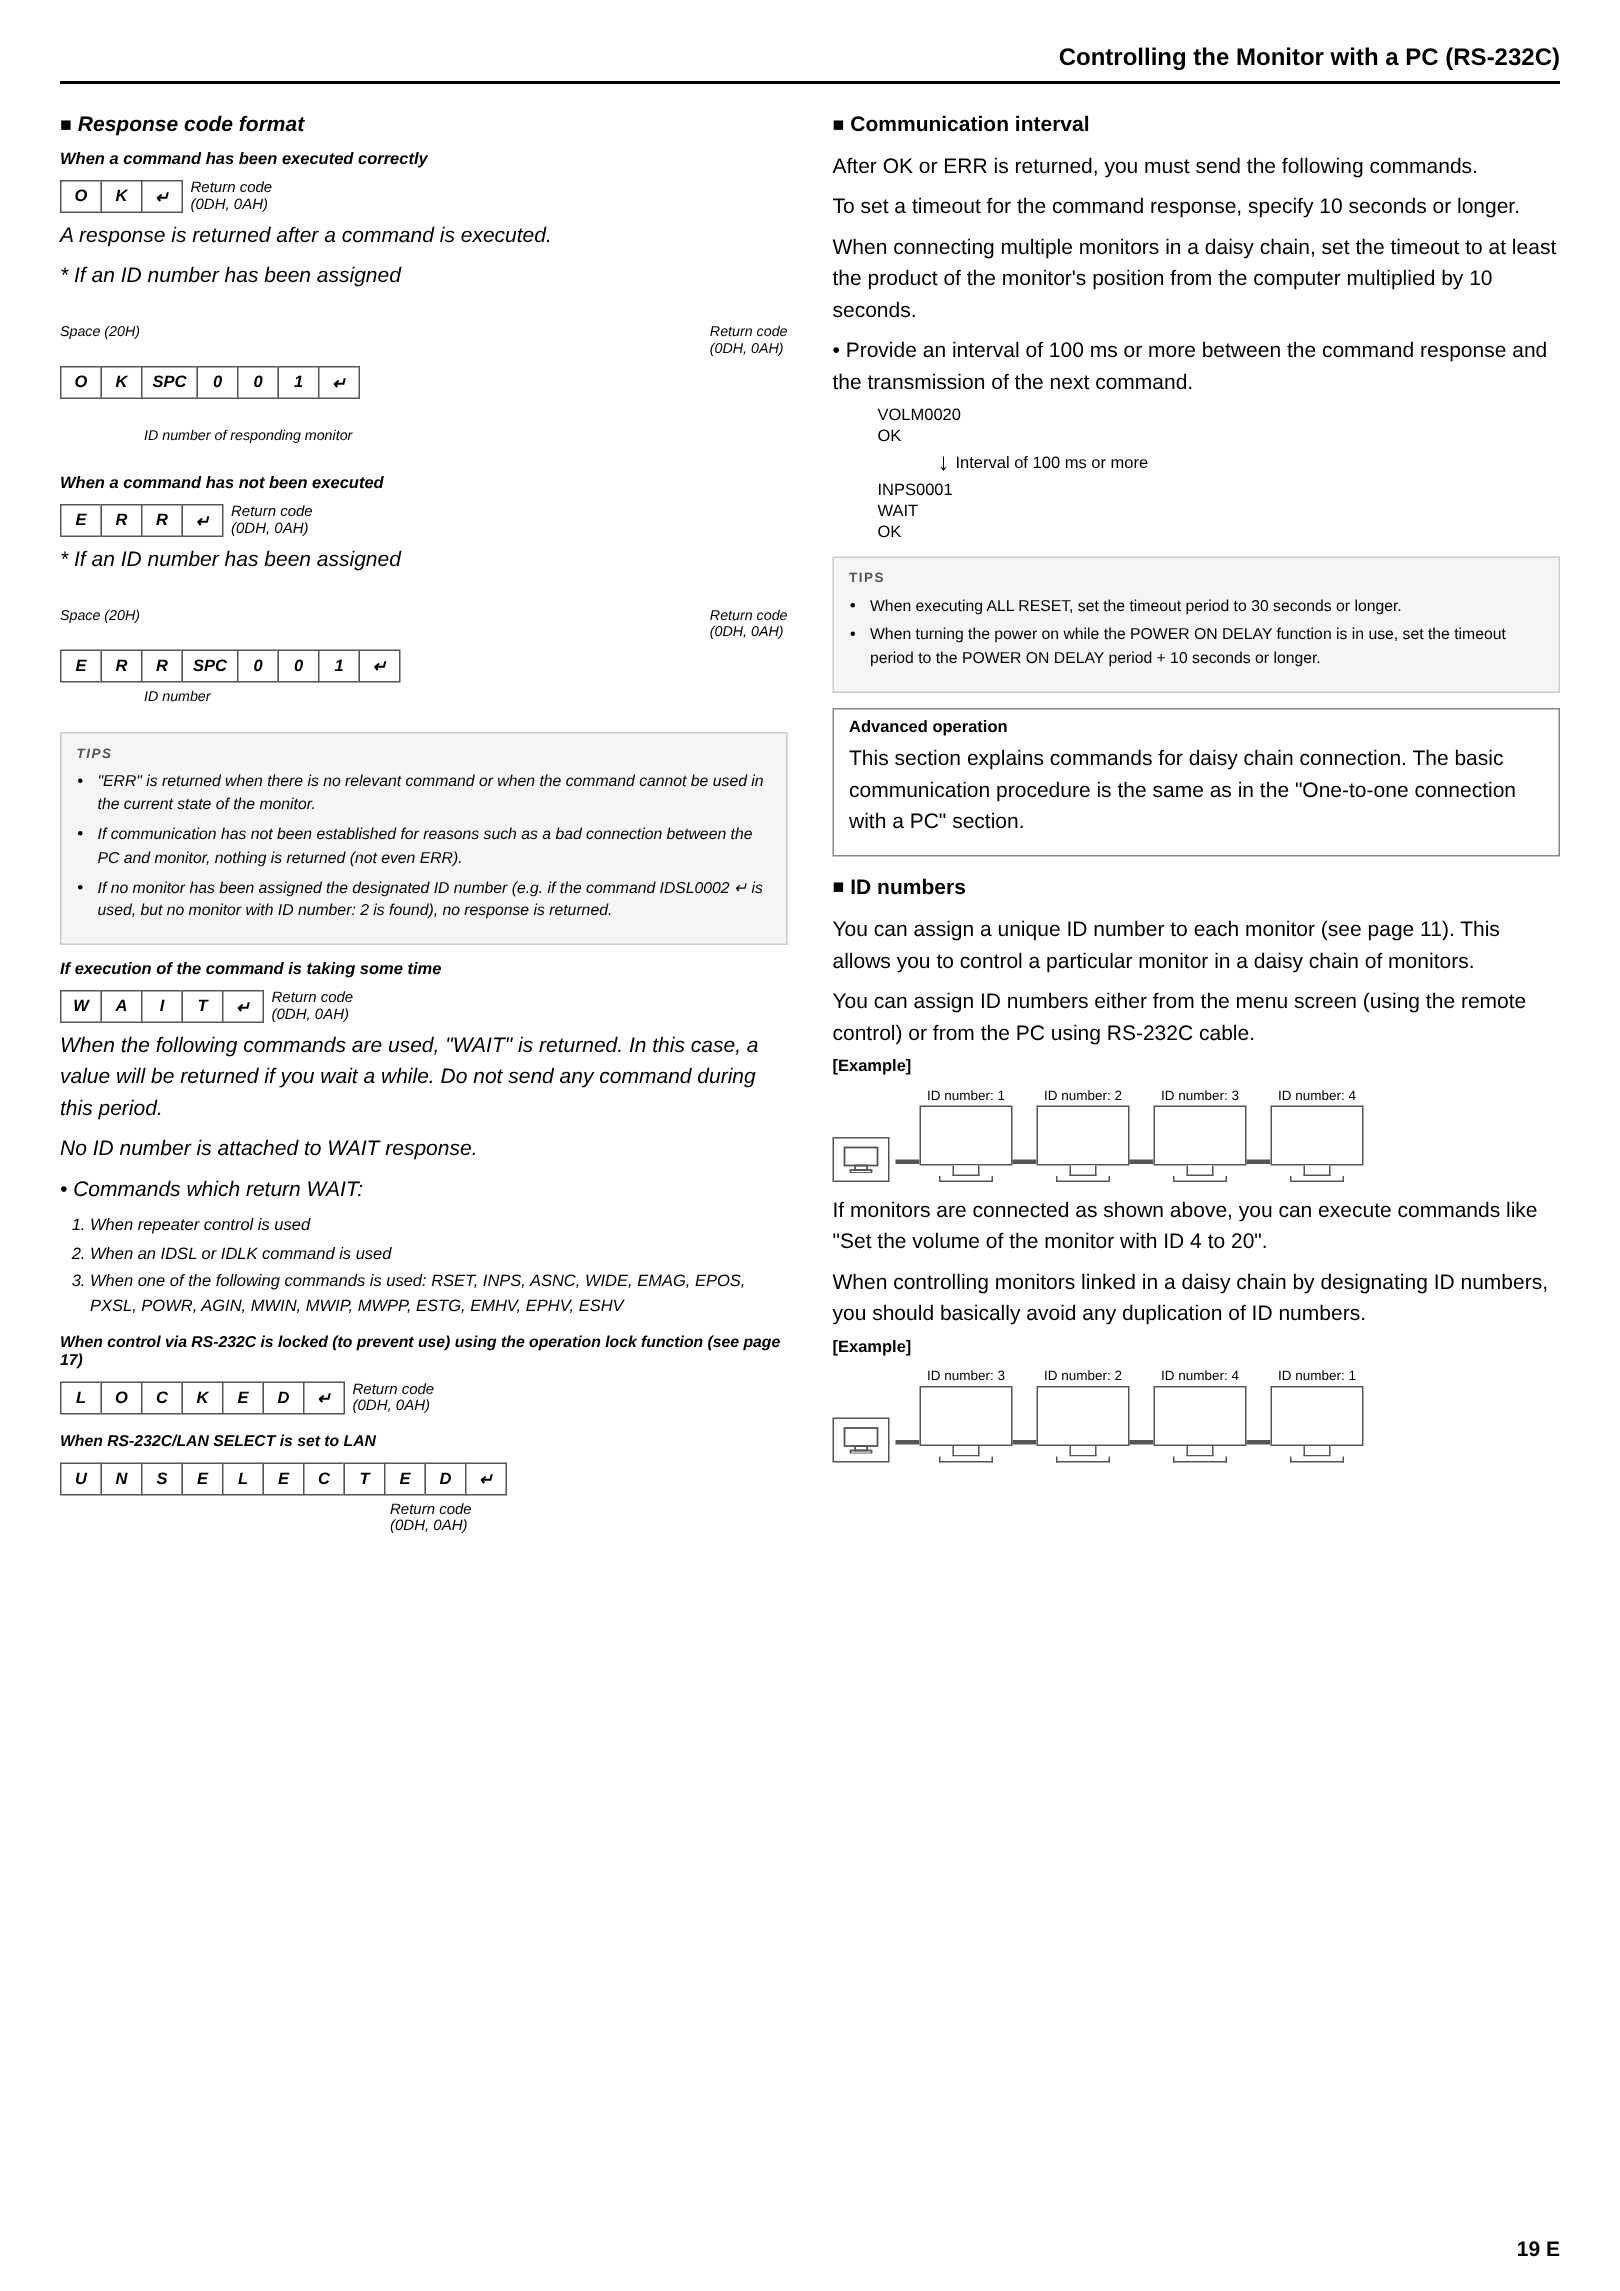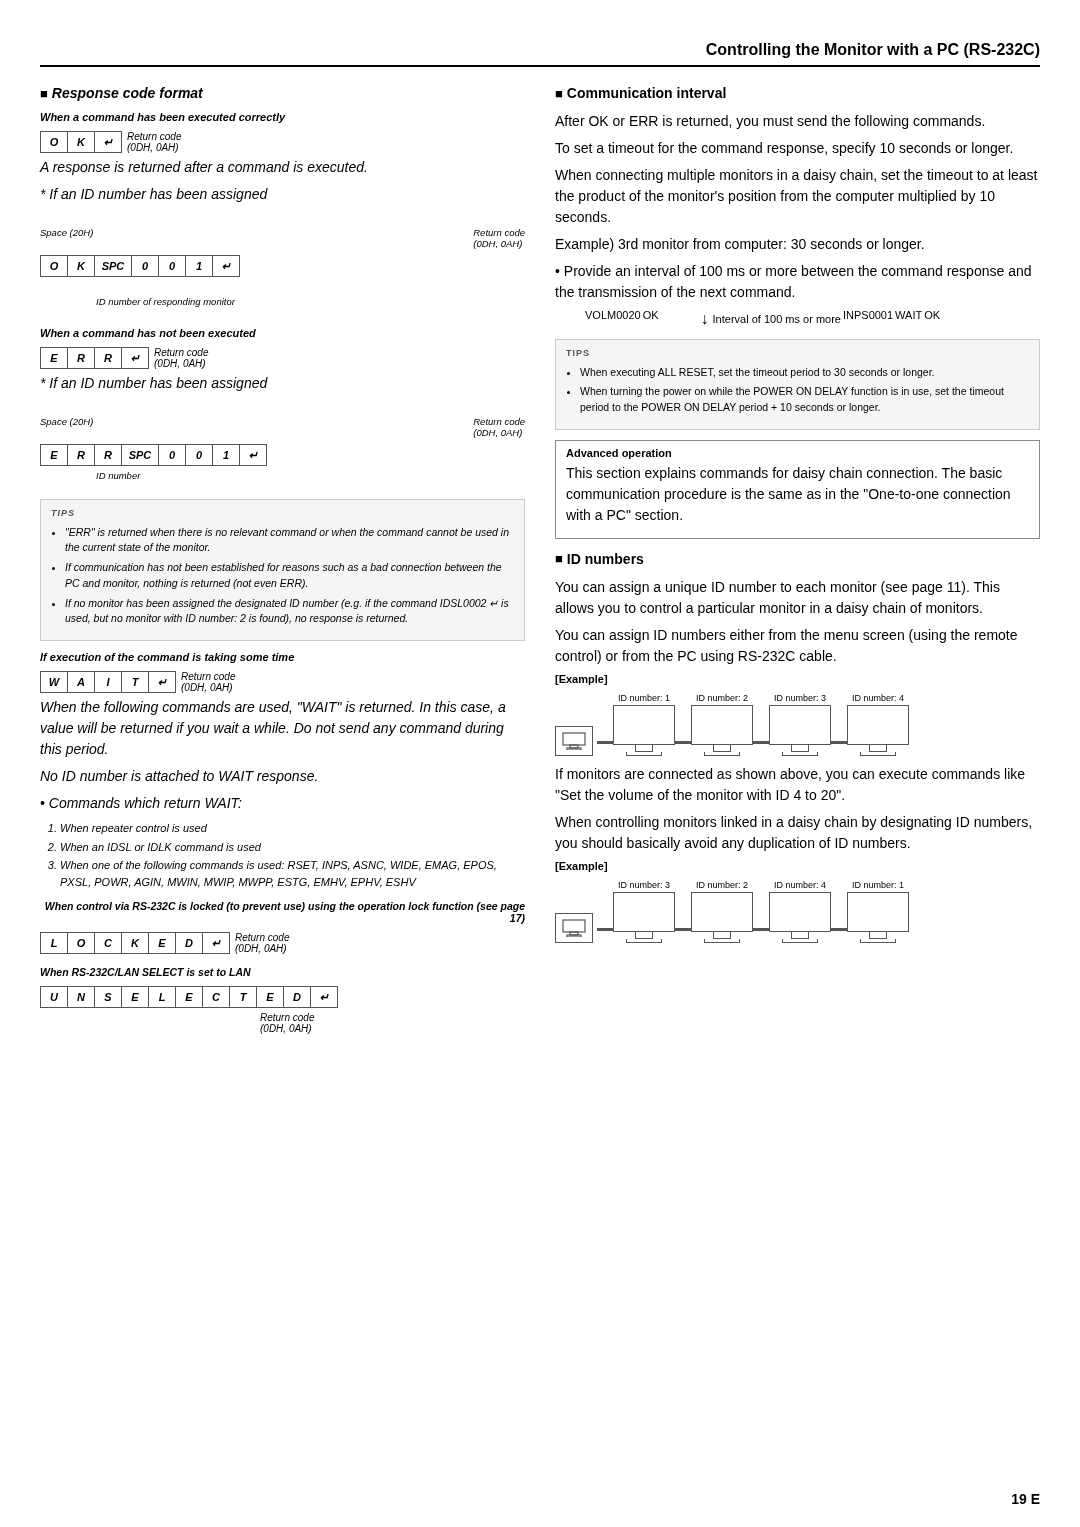--- a/index.html
+++ b/index.html
@@ -9,21 +9,21 @@
       font-size: 11px;
       color: #000;
       width: 1080px;
       min-height: 1527px;
       padding: 0;
     }
     .page {
       width: 1080px;
       min-height: 1527px;
       background: #fff;
-      padding: 41px 40px 30px 40px;
+      padding: 30px 40px 30px 40px;
       position: relative;
     }
     .page-header {
       text-align: right;
       font-size: 16px;
       font-weight: bold;
       border-bottom: 2px solid #000;
       padding-bottom: 6px;
       margin-bottom: 18px;
     }
@@ -139,21 +139,21 @@
       right: 40px;
       font-size: 14px;
       font-weight: bold;
     }
     .diagram-container {
       position: relative;
       margin: 8px 0 4px 0;
     }
     .interval-diagram {
       display: flex;
-      flex-direction: row;
+      flex-direction: column;
       align-items: flex-start;
       margin: 6px 0 6px 30px;
       gap: 2px;
       font-size: 11px;
     }
     .interval-arrow-row {
       display: flex;
       align-items: center;
       gap: 4px;
       margin: 2px 0 2px 40px;
@@ -288,21 +288,21 @@
       <p class="body-text">When the following commands are used, "WAIT" is returned. In this case, a value will be returned if you wait a while. Do not send any command during this period.</p>
       <p class="body-text">No ID number is attached to WAIT response.</p>
 
       <p class="body-text">• Commands which return WAIT:</p>
       <ol class="numbered-list">
         <li>When repeater control is used</li>
         <li>When an IDSL or IDLK command is used</li>
         <li>When one of the following commands is used: RSET, INPS, ASNC, WIDE, EMAG, EPOS, PXSL, POWR, AGIN, MWIN, MWIP, MWPP, ESTG, EMHV, EPHV, ESHV</li>
       </ol>
 
-      <div class="bold-subsection" style="font-weight:bold;font-size:10.5px;text-align:right;">When control via RS-232C is locked (to prevent use) using the operation lock function (see page 17)</div>
+      <div class="bold-subsection" style="font-weight:bold;font-size:10.5px;">When control via RS-232C is locked (to prevent use) using the operation lock function (see page 17)</div>
 
       <div class="diagram-container">
         <div class="code-box">
           <div class="cell">L</div>
           <div class="cell">O</div>
           <div class="cell">C</div>
           <div class="cell">K</div>
           <div class="cell">E</div>
           <div class="cell">D</div>
           <div class="cell">↵</div>
@@ -337,21 +337,20 @@
 
     <div class="col-right">
 
       <div class="section-title">Communication interval</div>
 
       <p class="body-text">
         <span>After OK or ERR is returned, you must send the following commands.</span>
       </p>
       <p class="body-text">To set a timeout for the command response, specify 10 seconds or longer.</p>
       <p class="body-text">When connecting multiple monitors in a daisy chain, set the timeout to at least the product of the monitor's position from the computer multiplied by 10 seconds.</p>
-      <p class="body-text">Example) 3rd monitor from computer: 30 seconds or longer.</p>
       <p class="body-text">• Provide an interval of 100 ms or more between the command response and the transmission of the next command.</p>
 
       <div class="interval-diagram">
         <span>VOLM0020</span>
         <span>OK</span>
         <div class="interval-arrow-row">
           <span class="down-arrow">↓</span>
           <span>Interval of 100 ms or more</span>
         </div>
         <span>INPS0001</span>

